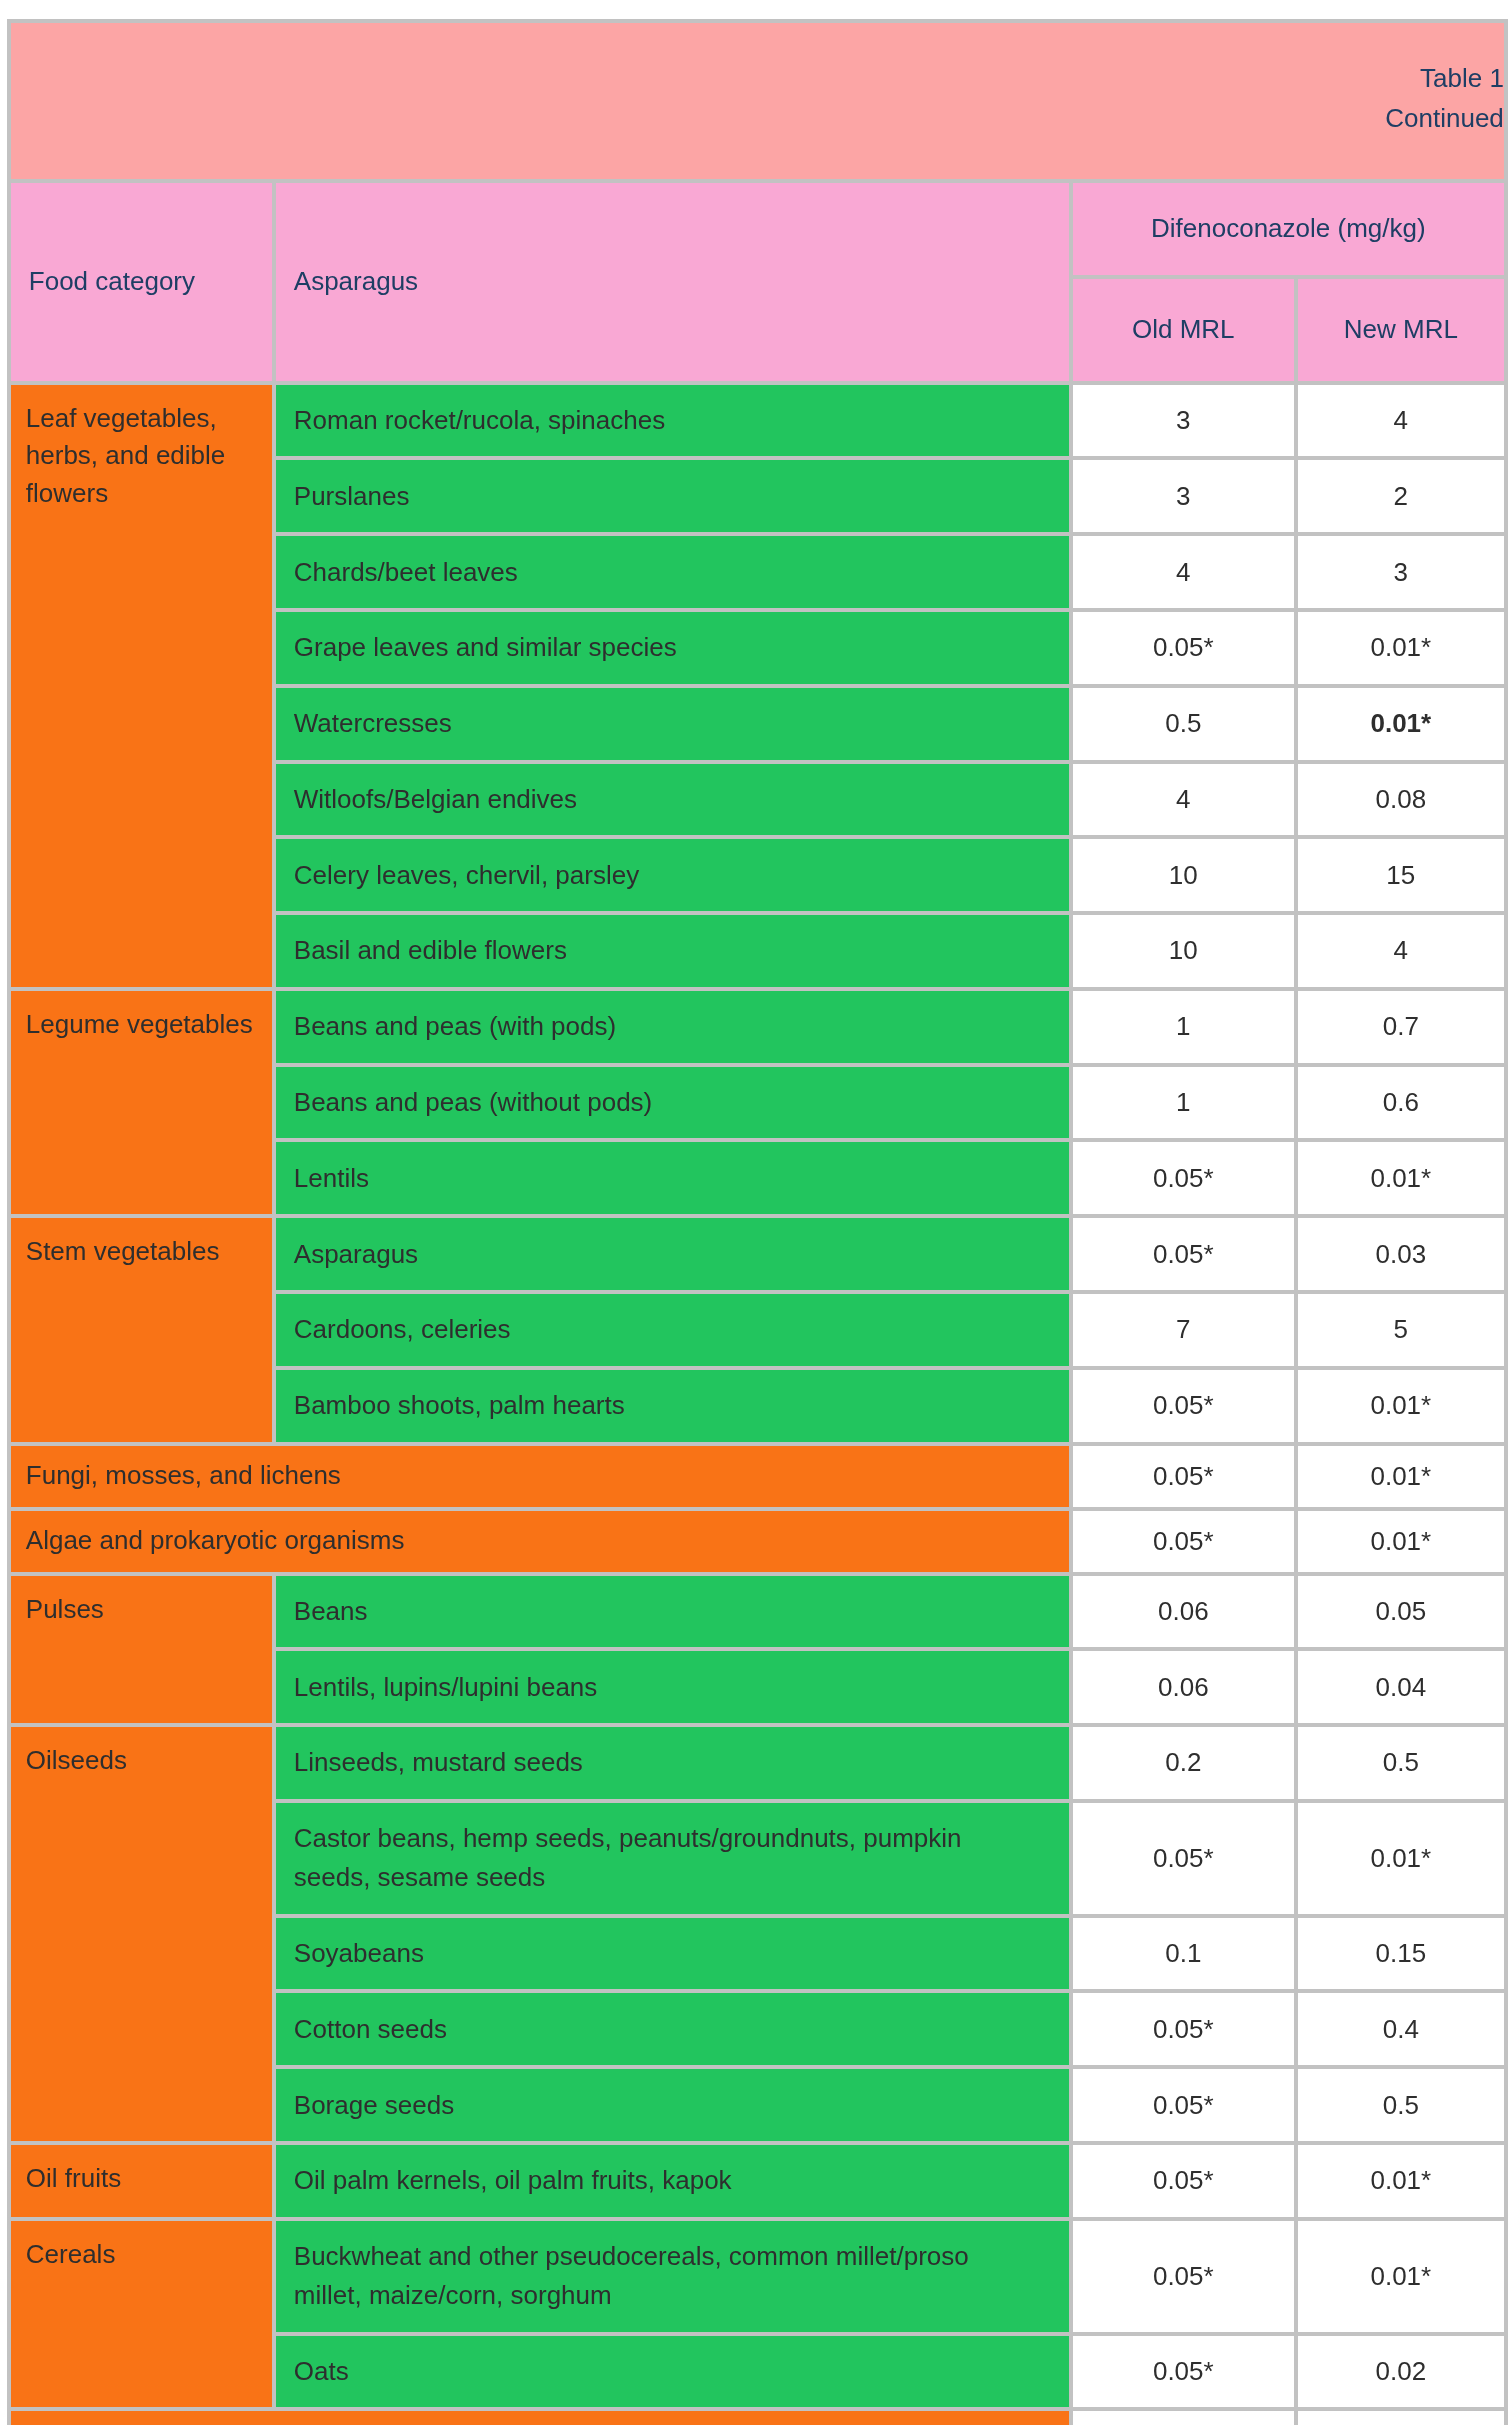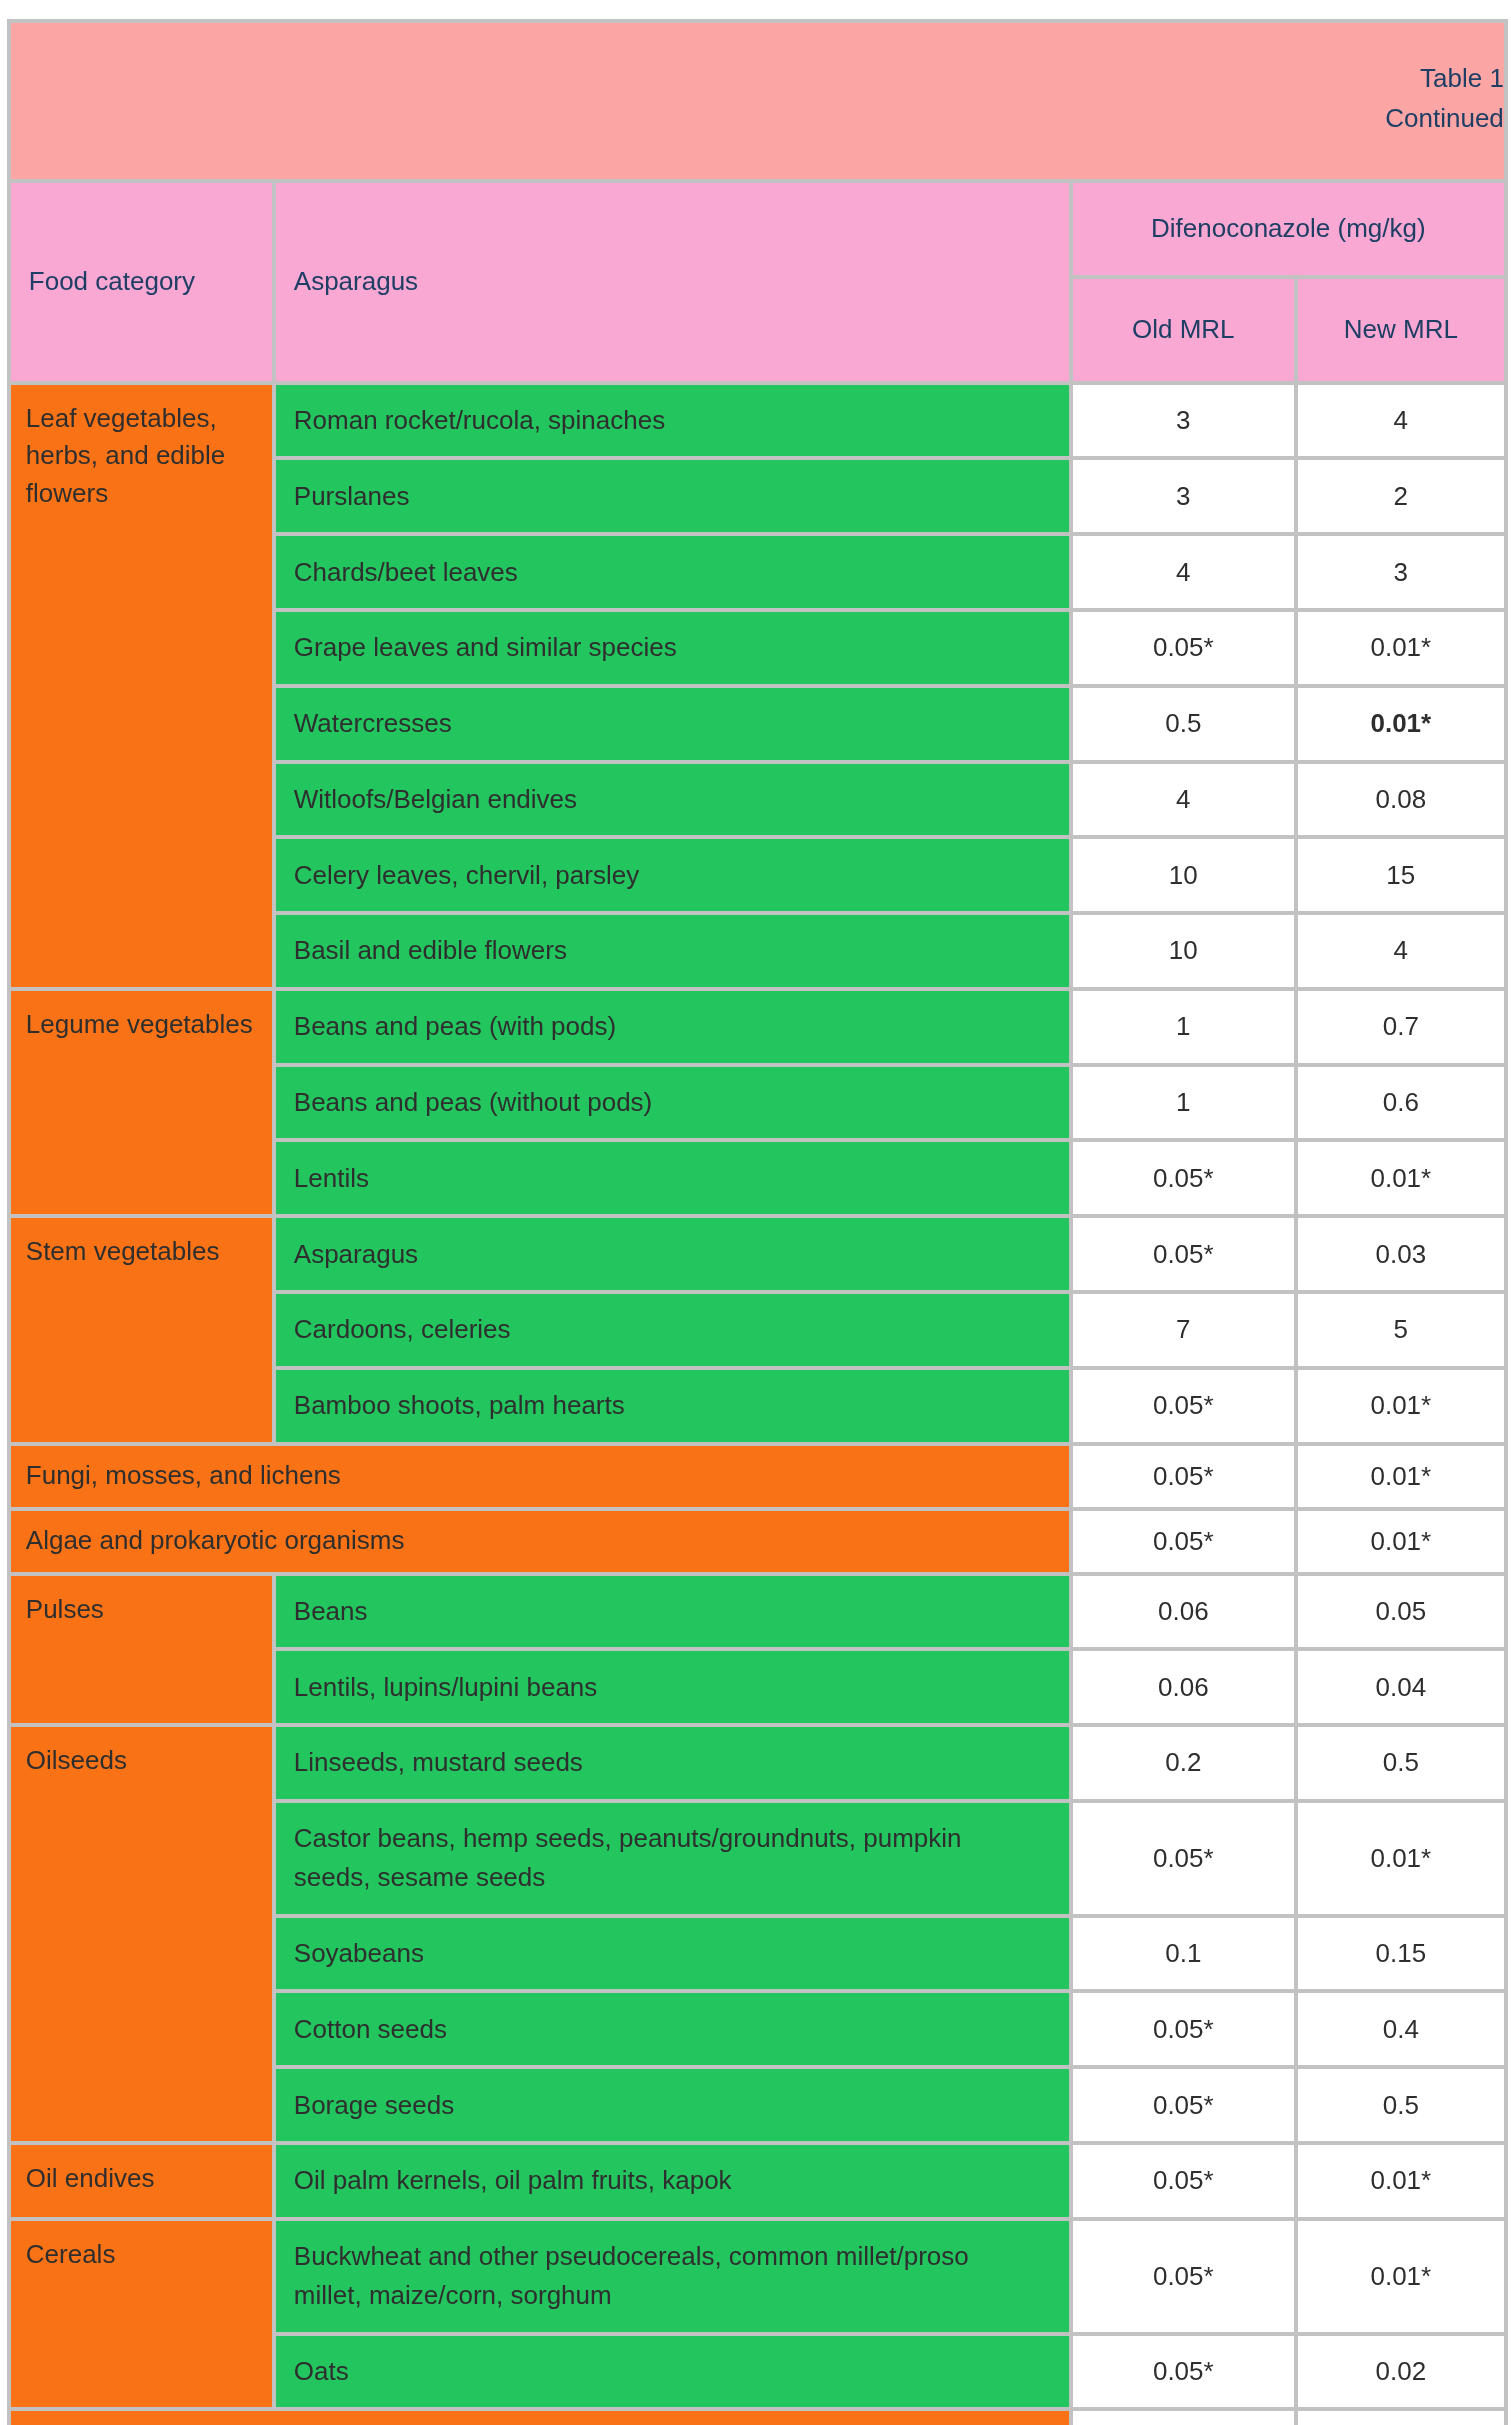--- a/index.html
+++ b/index.html
@@ -238,21 +238,21 @@
           <td class="prod-cell">Cotton seeds</td>
           <td class="val-cell">0.05*</td>
           <td class="val-cell">0.4</td>
         </tr>
         <tr>
           <td class="prod-cell">Borage seeds</td>
           <td class="val-cell">0.05*</td>
           <td class="val-cell">0.5</td>
         </tr>
         <tr>
-          <td class="cat-cell">Oil endives</td>
+          <td class="cat-cell">Oil fruits</td>
           <td class="prod-cell">Oil palm kernels, oil palm fruits, kapok</td>
           <td class="val-cell">0.05*</td>
           <td class="val-cell">0.01*</td>
         </tr>
         <tr>
           <td class="cat-cell" rowspan="2">Cereals</td>
           <td class="prod-cell">Buckwheat and other pseudocereals, common millet/proso millet, maize/corn, sorghum</td>
           <td class="val-cell">0.05*</td>
           <td class="val-cell">0.01*</td>
         </tr>

